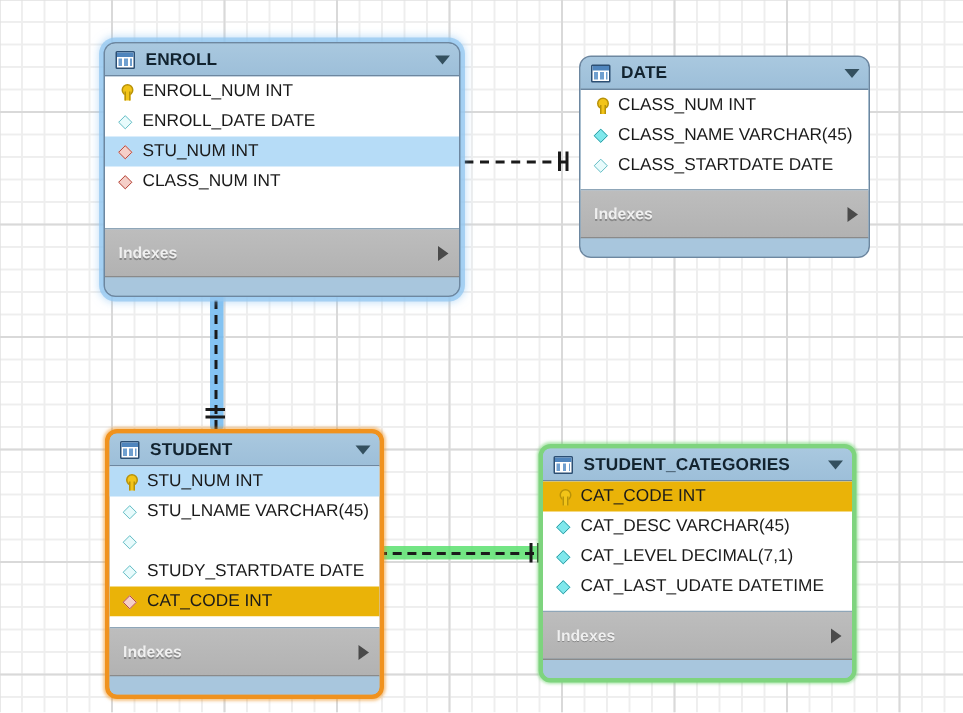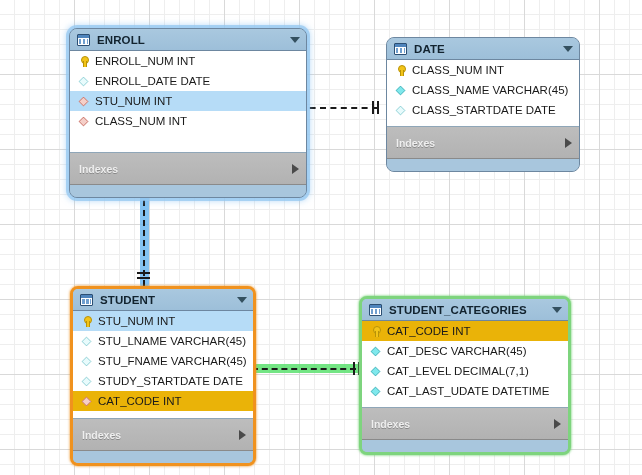--- a/index.html
+++ b/index.html
@@ -315,21 +315,20 @@
       <div class="col-row hl-blue">
         <span class="ic ic-key"></span>
         <span class="col-label">STU_NUM INT</span>
       </div>
       <div class="col-row">
         <span class="ic ic-dia cyanlt"></span>
         <span class="col-label">STU_LNAME VARCHAR(45)</span>
       </div>
       <div class="col-row">
         <span class="ic ic-dia cyanlt"></span>
-        <span class="col-label">STU_FNAME VARCHAR(45)</span>
       </div>
       <div class="col-row">
         <span class="ic ic-dia cyanlt"></span>
         <span class="col-label">STUDY_STARTDATE DATE</span>
       </div>
       <div class="col-row hl-green">
         <span class="ic ic-dia red"></span>
         <span class="col-label">CAT_CODE INT</span>
       </div>
       <div class="filler" style="height:7px;"></div>

